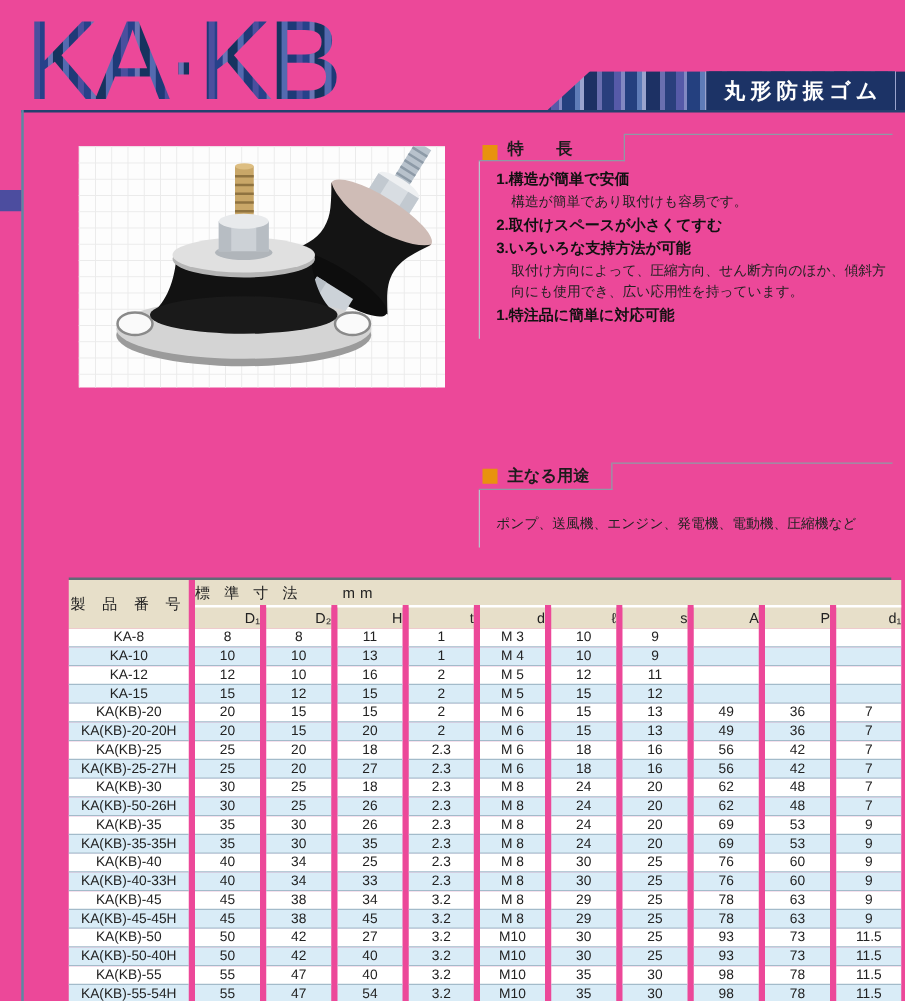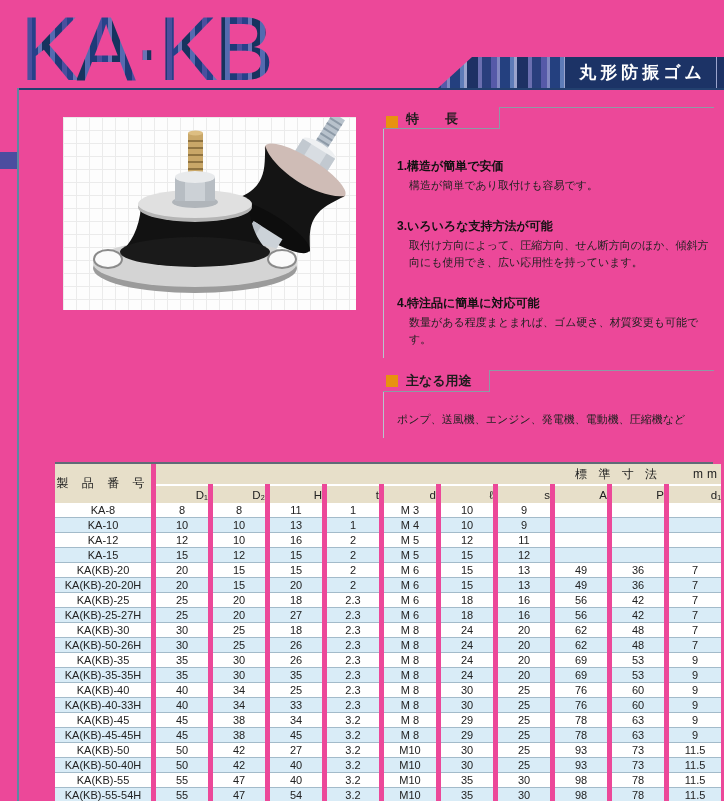--- a/index.html
+++ b/index.html
@@ -52,33 +52,33 @@
   .section { position:absolute; left:383px; width:331px; }
   .sec-title {
     position:relative; height:22px; display:flex; align-items:center; gap:8px;
     border-bottom:1px solid #8e9aa6; border-right:1px solid #8e9aa6;
     font-size:13px; font-weight:700; color:#1c1c1c;
   }
   .sec-topline { position:absolute; top:0; right:0; border-top:1px solid #8e9aa6; }
   .bullet { width:12px; height:12px; background:#e8920f; margin-left:3px; flex:0 0 auto; }
   .sec-body { border-left:1px solid #b9c3cd; padding:5px 2px 10px 13px; }
 
-  .feat-h { font-size:12px; font-weight:700; color:#111; margin-top:24px; }
+  .feat-h { font-size:12px; font-weight:700; color:#111; margin-top:1px; }
   .feat-b { font-size:11px; color:#222; line-height:1.55; margin:2px 0 0 12px; }
   .app-body { font-size:11px; color:#222; padding-top:14px; line-height:1.5; }
 
   
   .spec-wrap { position:absolute; left:55px; top:462px; width:658px; border-top:2px solid #5f6b76; }
   table.spec {
     border-collapse:separate; border-spacing:5px 0; table-layout:fixed;
     width:668px; margin-left:-5px; font-size:11px; color:#222;
   }
   table.spec th { font-weight:400; background:#e7dfc9; padding:0; }
   .th-product { letter-spacing:5px; font-size:12px;text-align:center; }
-  .th-group   { height:20px; letter-spacing:4px; font-size:12px; text-align:right; }
+  .th-group   { height:20px; letter-spacing:4px; font-size:12px; text-align:left; }
   .th-dim     { height:19px; border-top:2px solid #fff; font-size:11.5px; text-align:right; }
   table.spec td {
     height:14px; padding:0; text-align:center;
     border-bottom:1.5px solid #a3bbca; line-height:14px;
   }
   td.product { text-align:left; padding-left:5px; white-space:nowrap; }
   tr.plain td { background:#fff; }
   tr.alt td   { background:#d9ecf7; }
 </style>
 </head>
@@ -147,24 +147,24 @@
 
   <div class="section" style="top:107px;">
     <div class="sec-title" style="width:117px;align-items:flex-end;">
       <span class="bullet"></span>
       <span>特　　長</span>
     </div>
     <div class="sec-topline" style="left:117px;"></div>
     <div class="sec-body" id="features-list">
         <div class="feat-h">1.構造が簡単で安価</div>
         <div class="feat-b">構造が簡単であり取付けも容易です。</div>
+        <div class="feat-h">2.取付けスペースが小さくてすむ</div>
         <div class="feat-h">3.いろいろな支持方法が可能</div>
         <div class="feat-b">取付け方向によって、圧縮方向、せん断方向のほか、傾斜方向にも使用でき、広い応用性を持っています。</div>
-        <div class="feat-h">4.特注品に簡単に対応可能</div>
-        <div class="feat-b">数量がある程度まとまれば、ゴム硬さ、材質変更も可能です。</div>
+        <div class="feat-h">1.特注品に簡単に対応可能</div>
       </div>
   </div>
 
   <div class="section" style="top:346px;margin-top:24px;">
     <div class="sec-title" style="width:107px;">
       <span class="bullet"></span>
       <span>主なる用途</span>
     </div>
     <div class="sec-topline" style="left:107px;"></div>
     <div class="sec-body">

